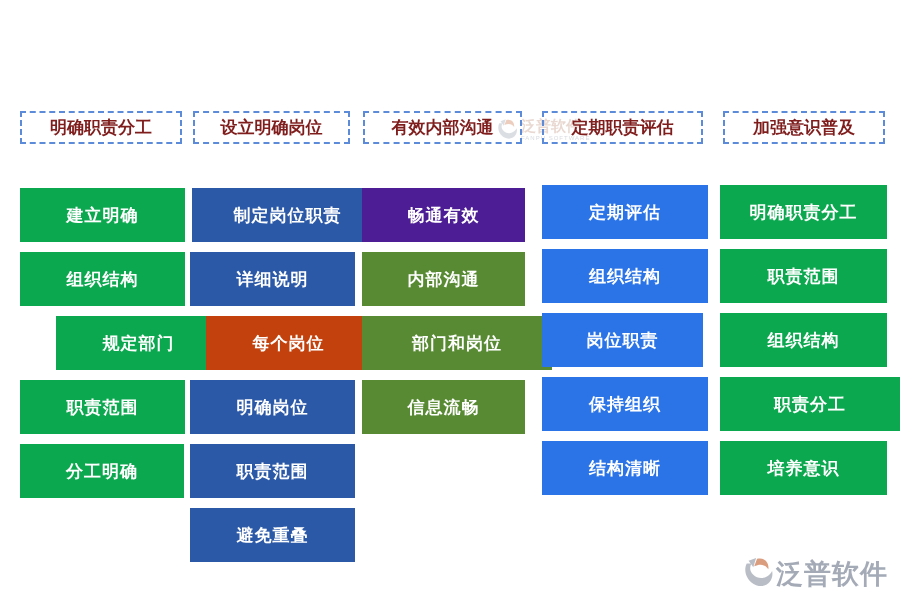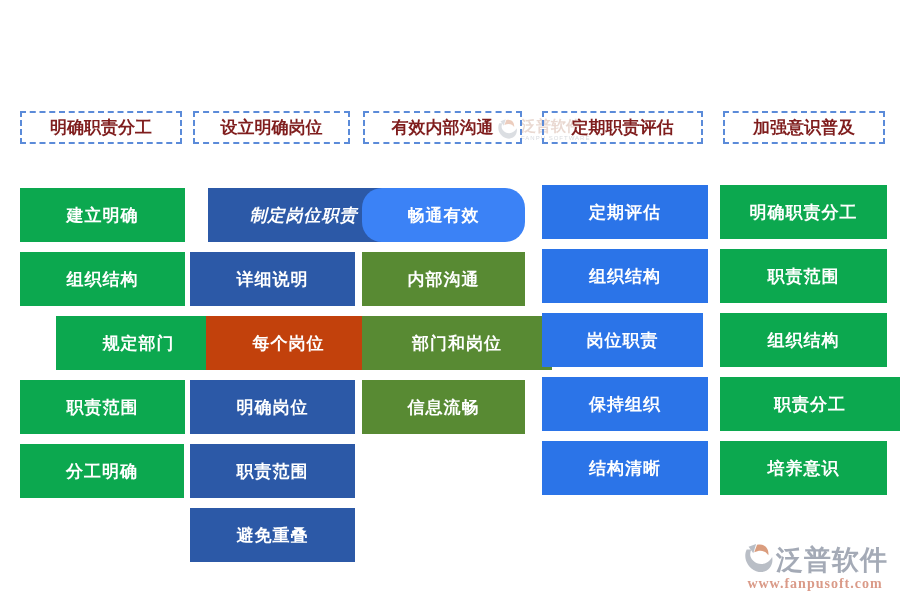--- a/index.html
+++ b/index.html
@@ -67,28 +67,28 @@
 
 
   <div id="generated">
       <div class="header-box" style="left: 20px; width: 162px;">明确职责分工</div>
       <div class="node-box" style="left: 20px; width: 165px; top: 188px; background: rgb(12, 168, 79);">建立明确</div>
       <div class="node-box" style="left: 20px; width: 165px; top: 252px; background: rgb(12, 168, 79);">组织结构</div>
       <div class="node-box" style="left: 20px; width: 165px; top: 316px; background: rgb(12, 168, 79); margin-left: 36px;">规定部门</div>
       <div class="node-box" style="left: 20px; width: 165px; top: 380px; background: rgb(12, 168, 79);">职责范围</div>
       <div class="node-box" style="left: 20px; width: 164px; top: 444px; background: rgb(12, 168, 79);">分工明确</div>
       <div class="header-box" style="left: 193px; width: 157px;">设立明确岗位</div>
-      <div class="node-box" style="left: 208px; width: 191px; top: 188px; background: rgb(44, 89, 167); font-style: italic;">制定岗位职责</div>
+      <div class="node-box" style="left: 192px; width: 191px; top: 188px; background: rgb(44, 89, 167);">制定岗位职责</div>
       <div class="node-box" style="left: 190px; width: 165px; top: 252px; background: rgb(44, 89, 167);">详细说明</div>
       <div class="node-box" style="left: 190px; width: 165px; top: 316px; background: #c2410c; margin-left: 16px;">每个岗位</div>
       <div class="node-box" style="left: 190px; width: 165px; top: 380px; background: rgb(44, 89, 167);">明确岗位</div>
       <div class="node-box" style="left: 190px; width: 165px; top: 444px; background: rgb(44, 89, 167);">职责范围</div>
       <div class="node-box" style="left: 190px; width: 165px; top: 508px; background: rgb(44, 89, 167);">避免重叠</div>
       <div class="header-box" style="left: 363px; width: 159px;">有效内部沟通</div>
-      <div class="node-box" style="left: 362px; width: 163px; top: 188px; background: #3b82f6; border-radius: 20px;">畅通有效</div>
+      <div class="node-box" style="left: 362px; width: 163px; top: 188px; background: #4c1d95;">畅通有效</div>
       <div class="node-box" style="left: 362px; width: 163px; top: 252px; background: rgb(88, 138, 51);">内部沟通</div>
       <div class="node-box" style="left: 362px; width: 190px; top: 316px; background: rgb(88, 138, 51);">部门和岗位</div>
       <div class="node-box" style="left: 362px; width: 163px; top: 380px; background: rgb(88, 138, 51);">信息流畅</div>
       <div class="header-box" style="left: 542px; width: 161px;">定期职责评估</div>
       <div class="node-box" style="left: 542px; width: 166px; top: 185px; background: rgb(43, 116, 232);">定期评估</div>
       <div class="node-box" style="left: 542px; width: 166px; top: 249px; background: rgb(43, 116, 232);">组织结构</div>
       <div class="node-box" style="left: 542px; width: 161px; top: 313px; background: rgb(43, 116, 232);">岗位职责</div>
       <div class="node-box" style="left: 542px; width: 166px; top: 377px; background: rgb(43, 116, 232);">保持组织</div>
       <div class="node-box" style="left: 542px; width: 166px; top: 441px; background: rgb(43, 116, 232);">结构清晰</div>
       <div class="header-box" style="left: 723px; width: 162px;">加强意识普及</div>
@@ -103,16 +103,15 @@
     <div class="wm-row">
       <span class="logo-icon">
         <svg width="32" height="32" viewBox="0 0 34 34">
           <path fill="#a8aeb8" d="M7,5 L15,2 L12,12 Z"></path>
           <path fill="#d2855f" d="M16,3 C24,1 29,7 28,14 C25,9 19,8 13,11 Z"></path>
           <path fill="#a8aeb8" d="M5,8 C1,16 5,27 15,31 C27,35 34,25 32,16 C28,24 18,26 12,20 C8,16 8,12 10,8 Z"></path>
         </svg>
       </span>
       <span class="wm-brand">泛普软件</span>
     </div>
-    <span class="wm-url">www.fanpusoft.com</span>
   </div>
 
 </div>
 
 </body></html>

